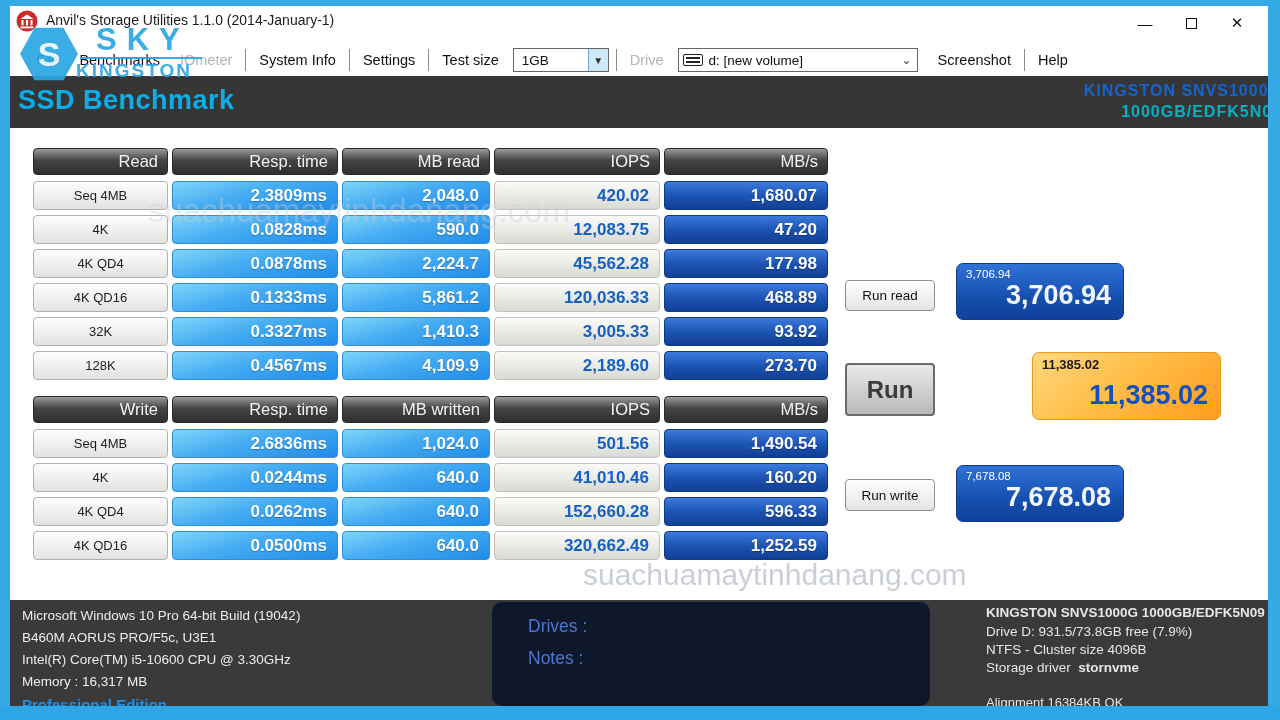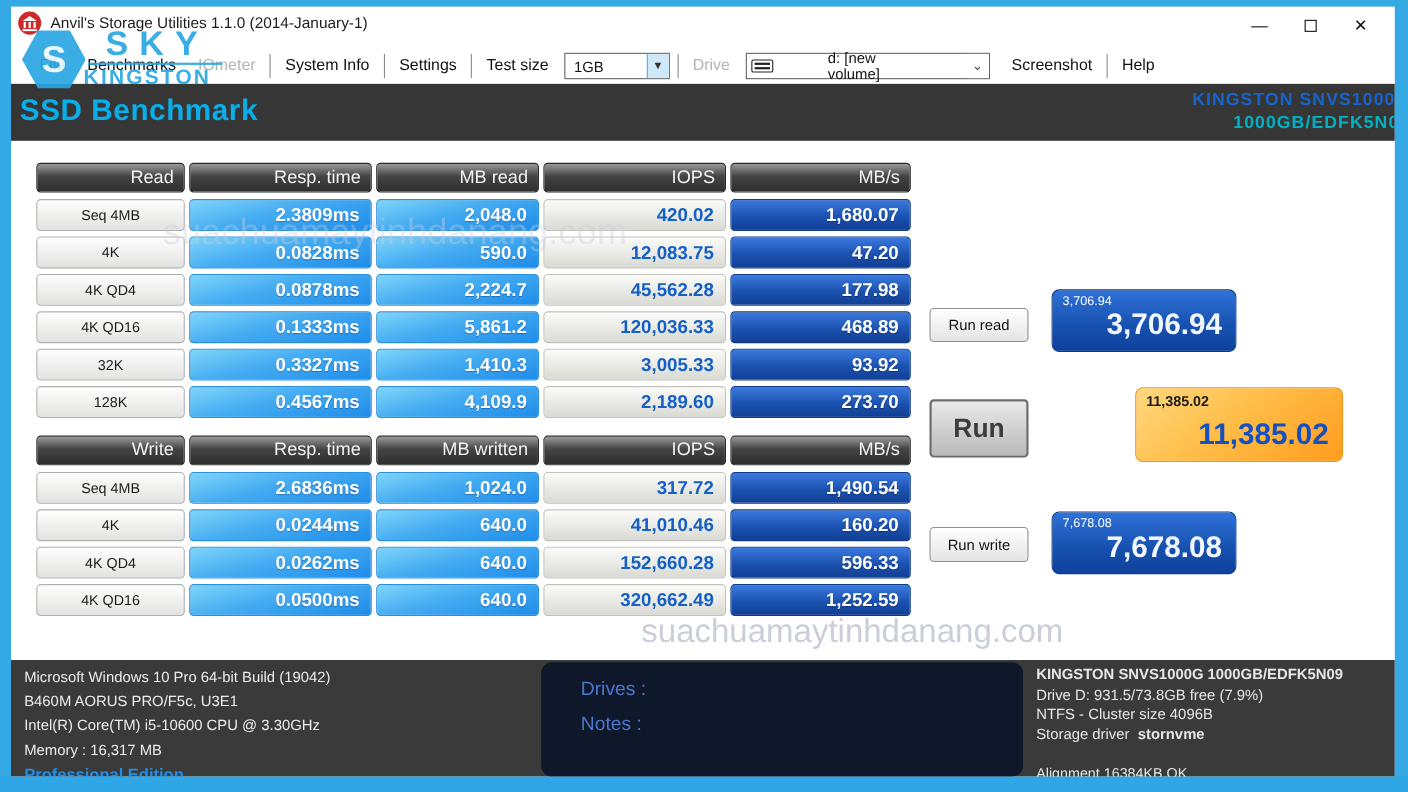--- a/index.html
+++ b/index.html
@@ -71,21 +71,21 @@
   .score-large { position:absolute; right:12px; bottom:8px; font-size:27px; font-weight:bold; color:#f2f7ff; }
   .score-orange .score-small { color:#1b1b1b; font-weight:bold; font-size:13px; }
   .score-orange .score-large { color:#1550c0; }
 
   
   .footer { position:absolute; left:10px; right:12px; top:600px; height:106px; background:#3a3a3a; z-index:6; }
   .sysline { position:absolute; left:12px; font-size:13.5px; color:#ececec; z-index:7; }
   .edition { position:absolute; left:12px; top:96px; font-size:15px; font-weight:bold; color:#1e8fe8; z-index:7;text-align:right; }
   .notes-panel { position:absolute; left:482px; top:2px; width:438px; height:104px; background:#0f172a; border-radius:10px; z-index:7; }
   .notes-label { position:absolute; left:36px; font-size:17.5px; color:#4a78d0; }
-  .fline { position:absolute; left:932px; font-size:13.5px; color:#e6e6e6; white-space:nowrap; z-index:7; }
+  .fline { position:absolute; left:976px; font-size:13.5px; color:#e6e6e6; white-space:nowrap; z-index:7; }
   .fline b { font-weight:bold; }
 
   
   .wm-url { position:absolute; font-family:"Liberation Sans", sans-serif; z-index:20; white-space:nowrap; pointer-events:none; }
   .wm-url-low { left:583px; top:558px; font-size:30px; color:rgba(158,166,186,0.55); }
   .wm-url-high { left:148px; top:192px; font-size:33px; color:rgba(200,206,218,0.38); }
   .sky-logo { position:absolute; left:18px; top:22px; z-index:30; opacity:0.92; pointer-events:none; }
   .hexagon { position:absolute; left:2px; top:4px; width:58px; height:56px; background:#2aa7e2;
              clip-path:polygon(25% 3%, 75% 3%, 100% 50%, 75% 97%, 25% 97%, 0% 50%);
              display:flex; align-items:center; justify-content:center;
@@ -131,21 +131,21 @@
     <div class="msep"></div>
     <div class="mitem">Settings</div>
     <div class="msep"></div>
     <div class="mitem">Test size</div>
     <div class="combo" style="width:96px;">
       <div class="combo-text" style="flex:1;">1GB</div>
       <div class="combo-arrow">▼</div>
     </div>
     <div class="msep"></div>
     <div class="mitem disabled">Drive</div>
-    <div class="combo combo-plain" style="width:222px;gap:44px;">
+    <div class="combo combo-plain" style="width:240px;">
       <div class="drive-ico"></div>
       <div class="combo-text" style="flex:1; padding-left:0;">d: [new volume]</div>
       <div class="combo-arrow">⌄</div>
     </div>
     <div class="mitem" style="margin-left:6px;">Screenshot</div>
     <div class="msep"></div>
     <div class="mitem">Help</div>
   </div>
 
   <div class="page-header">
@@ -212,21 +212,21 @@
     <div class="cell th w-c1">Resp. time</div>
     <div class="cell th w-c2">MB written</div>
     <div class="cell th w-c3">IOPS</div>
     <div class="cell th w-c4">MB/s</div>
   </div>
 
   <div class="trow" style="top:429px">
     <div class="cell td-lbl w-lbl">Seq 4MB</div>
     <div class="cell td td-blue w-c1">2.6836ms</div>
     <div class="cell td td-blue w-c2">1,024.0</div>
-    <div class="cell td td-silver w-c3">317.72</div>
+    <div class="cell td td-silver w-c3">501.56</div>
     <div class="cell td td-navy w-c4">1,490.54</div>
   </div>
   <div class="trow" style="top:463px">
     <div class="cell td-lbl w-lbl">4K</div>
     <div class="cell td td-blue w-c1">0.0244ms</div>
     <div class="cell td td-blue w-c2">640.0</div>
     <div class="cell td td-silver w-c3">41,010.46</div>
     <div class="cell td td-navy w-c4">160.20</div>
   </div>
   <div class="trow" style="top:497px">

